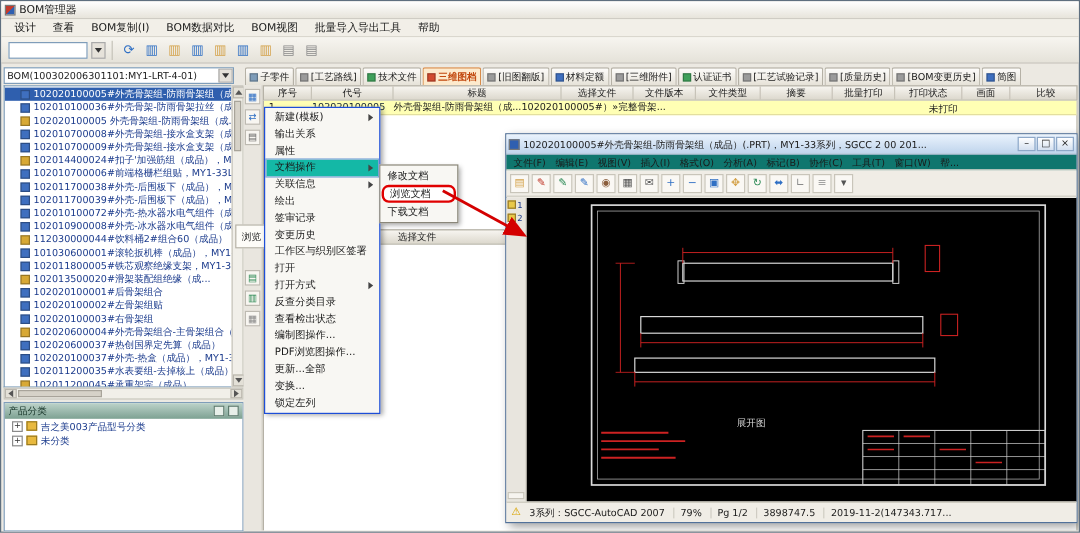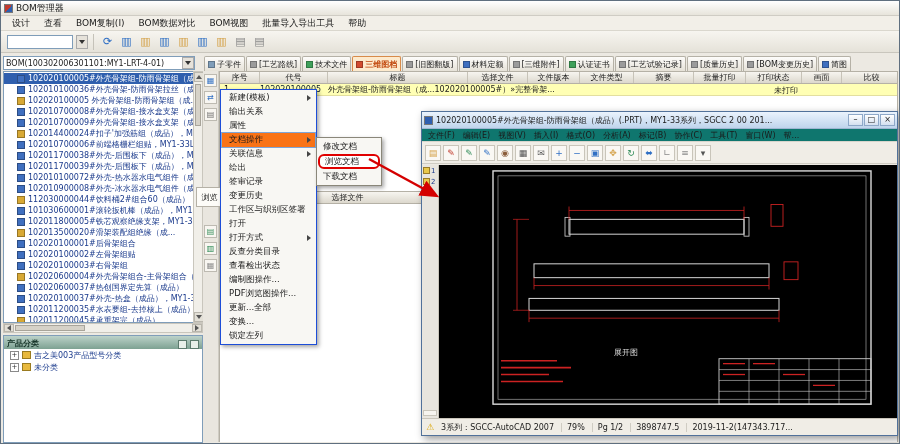--- a/index.html
+++ b/index.html
@@ -41,22 +41,22 @@
   .arr-up::after{content:"";border-bottom:4px solid #555;border-left:3px solid transparent;border-right:3px solid transparent;}
   .arr-down::after{content:"";border-top:4px solid #555;border-left:3px solid transparent;border-right:3px solid transparent;}
   .arr-left::after{content:"";border-right:4px solid #555;border-top:3px solid transparent;border-bottom:3px solid transparent;}
   .arr-right::after{content:"";border-left:4px solid #555;border-top:3px solid transparent;border-bottom:3px solid transparent;}
   .vthumb{position:absolute;left:1px;right:1px;top:12px;height:42px;background:#d6d2c8;border:1px solid #a8a49a;}
   .hthumb{margin:1px;width:70px;background:#d6d2c8;border:1px solid #a8a49a;}
   .hscroll .sb-btn{flex:none;height:100%;}
   .hspace{flex:1;}
 
   .product-panel{position:absolute;left:2px;top:334px;width:200px;height:108px;background:#fff;border:1px solid #7f9db9;}
-  .product-header{height:13px;background:linear-gradient(#bcd2c9,#7da192);display:flex;align-items:flex-end;
-                  padding:0 3px;font-size:8px;color:#143226;font-weight:bold;}
+  .product-header{height:13px;background:linear-gradient(#bcd2c9,#7da192);display:flex;align-items:center;
+                  padding:0 3px;font-size:8px;color:#143226;font-weight:normal;}
   .ph-btn{width:9px;height:9px;border:1px solid #5c7a6d;background:#e8efe9;margin-left:3px;}
   .ph-spacer{flex:1;}
   .product-item{height:12px;display:flex;align-items:center;gap:3px;padding-left:6px;font-size:8px;color:#1a3a8c;white-space:nowrap;}
   .p-exp{width:9px;height:9px;border:1px solid #8a8a8a;background:#fff;display:flex;align-items:center;justify-content:center;font-size:7px;color:#333;flex:none;}
   .p-icon{width:9px;height:8px;background:#e8b93e;border:1px solid #9a7b20;flex:none;}
 
   
   .tabs{position:absolute;left:203px;top:54px;right:2px;height:16px;display:flex;align-items:flex-end;gap:1px;overflow:hidden;}
   .tab{height:15px;display:flex;align-items:center;gap:2px;padding:0 3px;font-size:8px;white-space:nowrap;
        background:linear-gradient(#fdfcfa,#e6e2d8);border:1px solid #b5b1a6;border-bottom:none;border-radius:2px 2px 0 0;}
@@ -90,21 +90,21 @@
               display:flex;flex-direction:column;align-items:center;gap:4px;padding-top:3px;}
   .strip-gap{height:96px;}
   .strip-icon{width:13px;height:13px;border:1px solid #bdbab1;background:#f8f6f1;display:flex;align-items:center;justify-content:center;font-size:8px;}
   .browse-tab{position:absolute;left:195px;top:186px;width:27px;height:20px;z-index:5;background:#fdfcf8;
               border:1px solid #b5b1a6;font-size:8px;display:flex;align-items:center;justify-content:center;}
 
   
   .ctx-menu{position:absolute;left:219px;top:88px;width:97px;background:#f8f7f3;border:1px solid #1d4ed8;
             box-shadow:2px 2px 4px rgba(0,0,0,.35);z-index:30;padding:1px;}
   .ctx-item{height:14px;display:flex;align-items:center;padding:0 4px 0 7px;font-size:8.5px;white-space:nowrap;cursor:default;}
-  .ctx-item.hl{background:#f97316;outline:1px solid #7da5d8;}
+  .ctx-item.hl{background:#14b8a6;outline:1px solid #7da5d8;}
   .sub-arrow{display:none;margin-left:auto;width:0;height:0;border-left:4px solid #444;
              border-top:3px solid transparent;border-bottom:3px solid transparent;}
   .sub-arrow.show{display:block;}
   .sub-menu{position:absolute;left:315px;top:136px;width:66px;background:#f8f7f3;border:1px solid #8a877a;
             box-shadow:2px 2px 4px rgba(0,0,0,.35);z-index:31;padding:1px;}
   .sub-item{height:15px;display:flex;align-items:center;padding:0 5px;font-size:8.5px;white-space:nowrap;}
   .sub-item.marked{border:2px solid #e00000;border-radius:6px;background:#fff;}
 
   
   .cad{position:absolute;left:420px;top:110px;width:477px;height:325px;background:#ece9e2;

